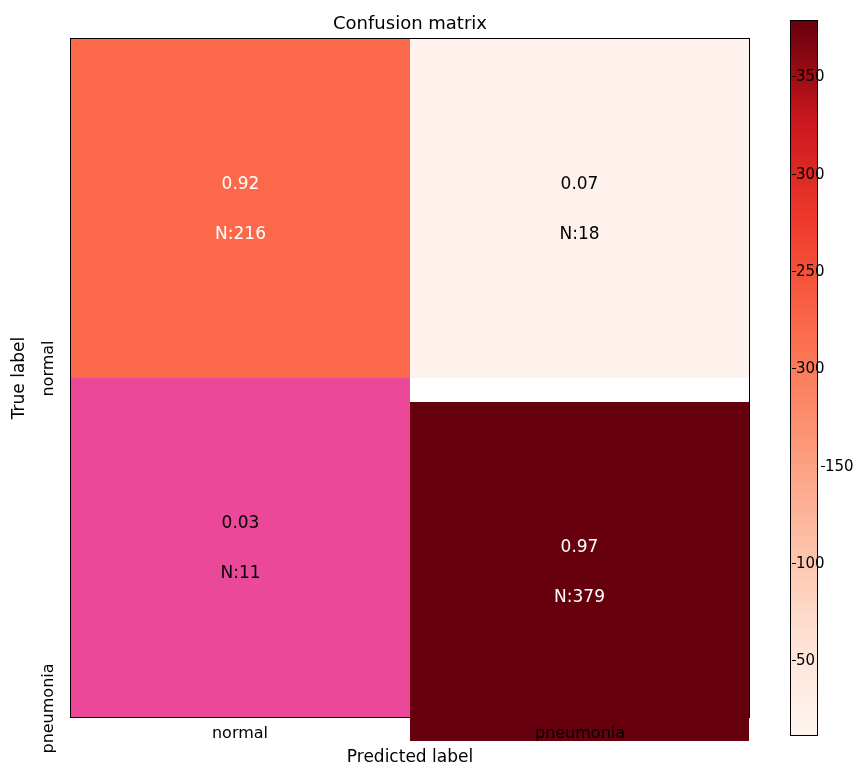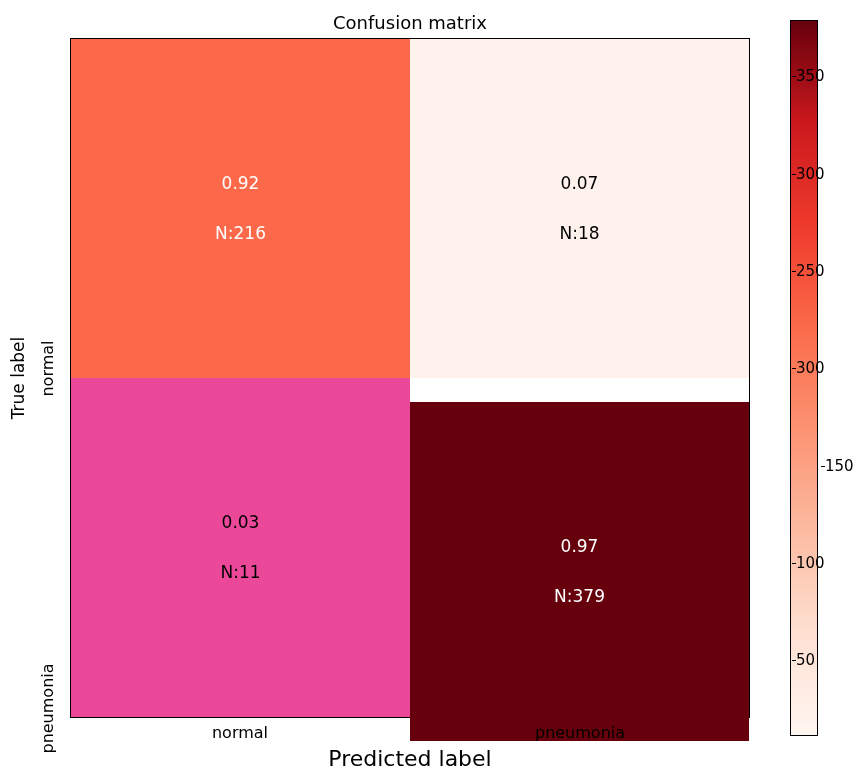--- a/index.html
+++ b/index.html
@@ -54,21 +54,21 @@
     text-align: center;
     font-size: 18px;
   }
   
   .xlabel {
     position: absolute;
     left: 70px;
     top: 746px;
     width: 680px;
     text-align: center;
-    font-size: 22px;
+    font-size: 17px;
   }
   .ylabel {
     position: absolute;
     left: 6px;
     top: 38px;
     width: 24px;
     height: 680px;
     display: flex;
     align-items: center;
     justify-content: center;

